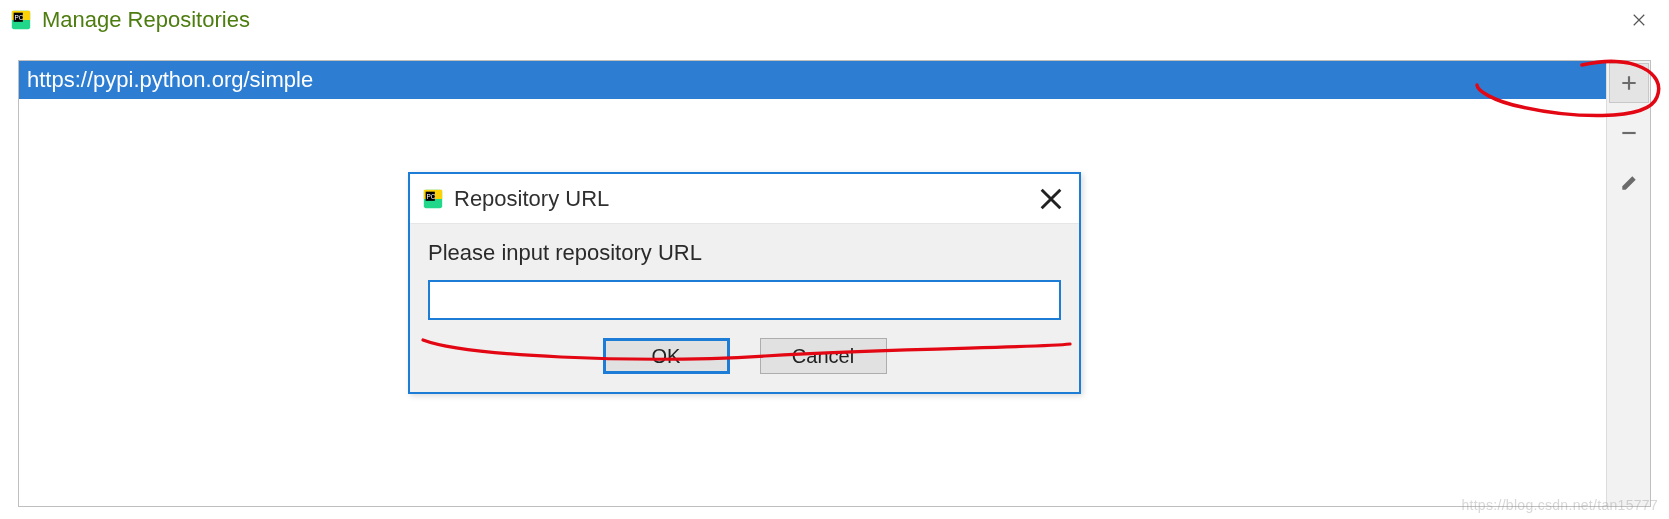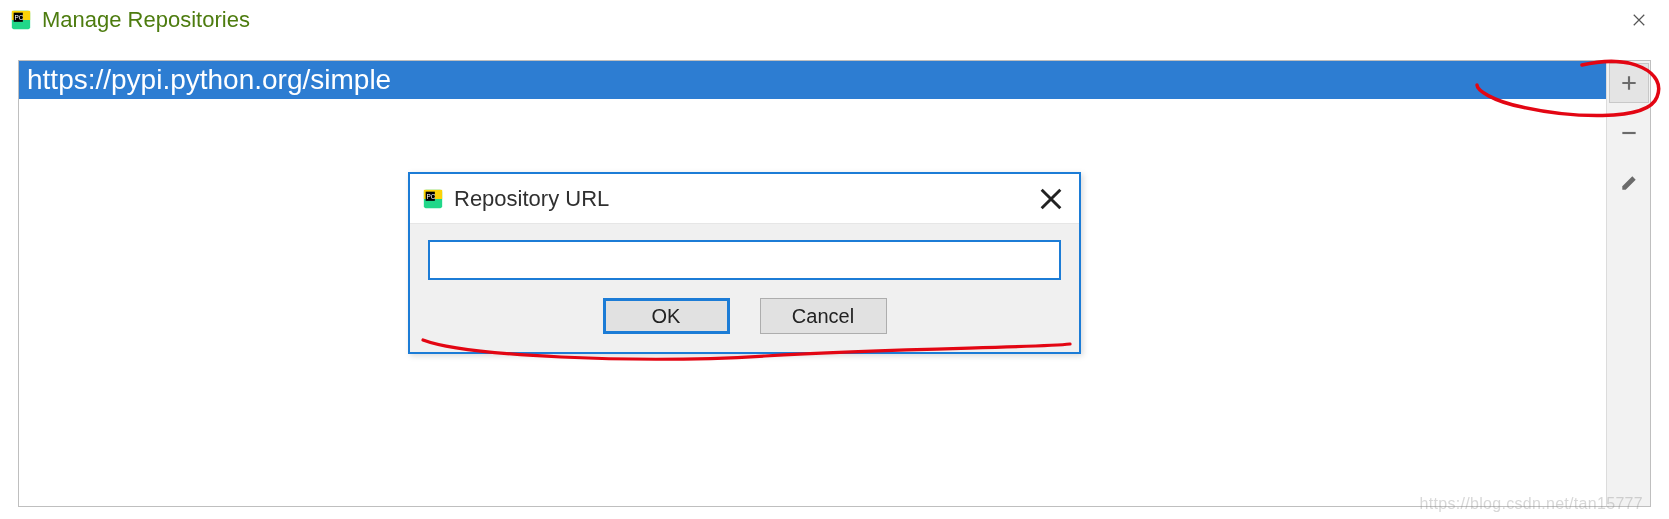--- a/index.html
+++ b/index.html
@@ -43,21 +43,21 @@
     }
     .list-area {
       flex: 1;
       background: #fff;
       position: relative;
     }
     .repo-row {
       background: #2d7dd2;
       color: #fff;
       padding: 4px 8px;
-      font-size: 28px;
+      font-size: 22px;
       line-height: 30px;
     }
     .side-tools {
       width: 44px;
       background: #f2f2f2;
       border-left: 1px solid #dcdcdc;
       display: flex;
       flex-direction: column;
       align-items: center;
       padding-top: 2px;
@@ -130,22 +130,22 @@
     }
     .btn.primary {
       border: 3px solid #1c7cd6;
     }
     .annot {
       position: absolute;
       pointer-events: none;
     }
     .watermark {
       position: absolute;
-      right: 26px; bottom: 6px;
-      font-size: 16px;
+      right: 11px; bottom: 6px;
+      font-size: 14px;
       color: rgba(140,140,140,0.35);
       letter-spacing: 0.3px;
     }
   </style>
 </head>
 <body>
 
 <div class="titlebar">
   <span class="app-icon">
     <svg viewBox="0 0 24 24">
@@ -199,20 +199,21 @@
         </svg>
     </span>
     <span class="dlg-title">Repository URL</span>
     <span class="dlg-close">
       <svg viewBox="0 0 24 24">
           <path d="M5 5 L19 19 M19 5 L5 19" stroke="currentColor" stroke-width="2.2" fill="none"></path>
         </svg>
     </span>
   </div>
   <div class="dlg-body">
+    <div class="dlg-label">Please input repository URL</div>
     <input class="dlg-input" type="text" value="" style="">
     <div class="dlg-buttons">
       <button class="btn primary">OK</button>
       <button class="btn">Cancel</button>
     </div>
   </div>
 </div>
 
 <svg class="annot" style="top:55px; left:1462px;" width="210" height="75">
   <path d="M120 10 C170 -2 205 18 195 42 C185 68 105 62 60 52 C30 46 15 35 15 30" stroke="#e30613" stroke-width="3.5" fill="none" stroke-linecap="round"></path>

